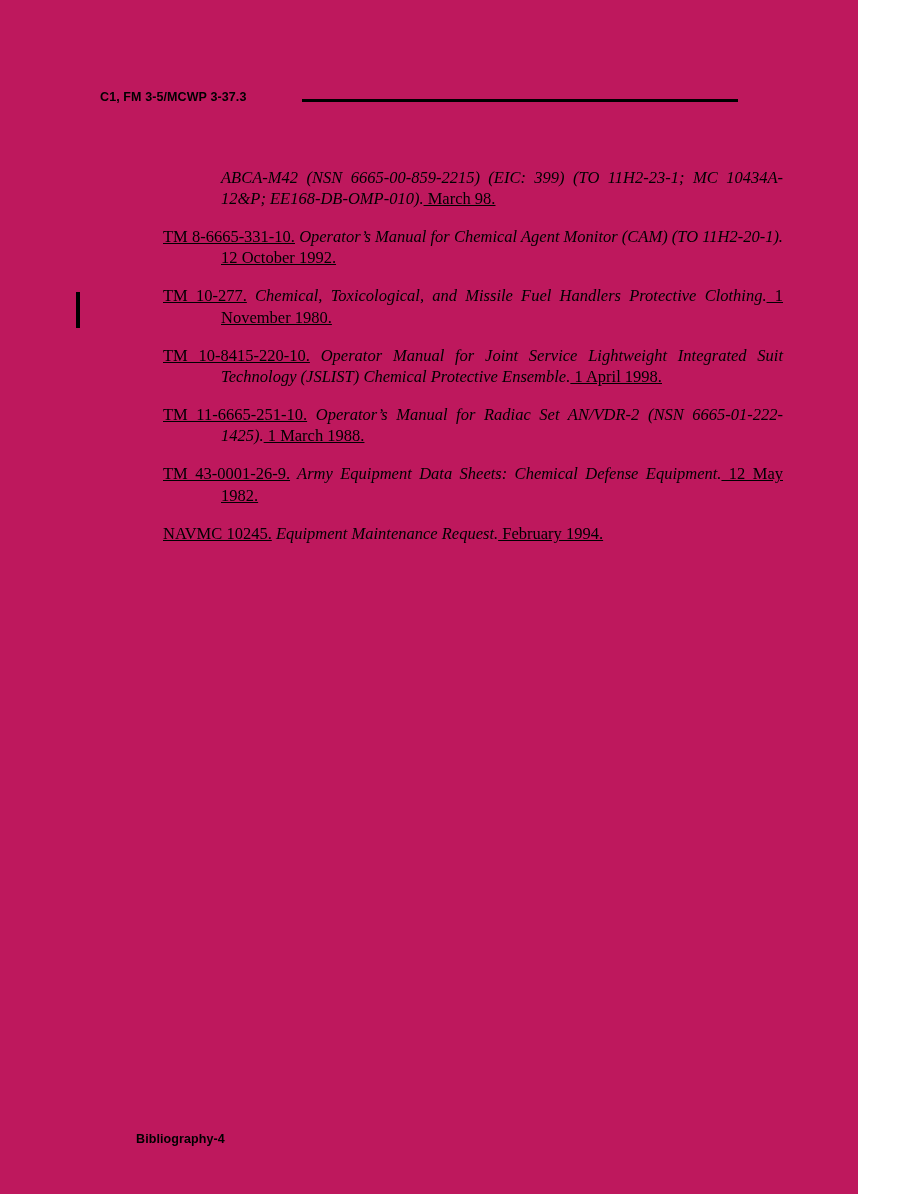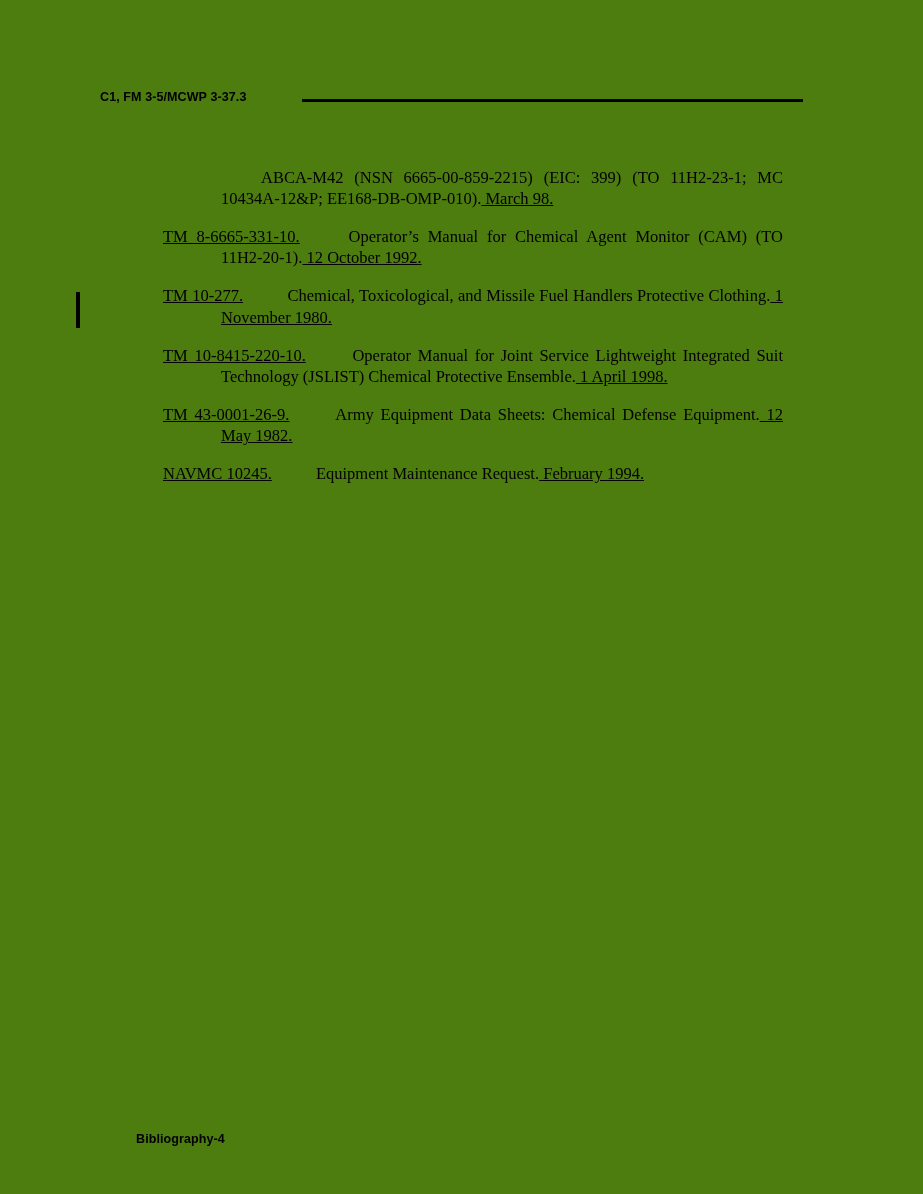--- a/index.html
+++ b/index.html
@@ -2,23 +2,23 @@
 <html><head>
 <meta charset="utf-8">
 <style>
   html, body {
     margin: 0;
     padding: 0;
     background: #ffffff;
   }
   .page {
     position: relative;
-    width: 923px;
+    width: 858px;
     height: 1194px;
-    background: #4d7c0f;
+    background: #be185d;
     font-family: "Liberation Serif", serif;
     color: #000000;
     overflow: hidden;
   }
 
   
   .header {
     position: absolute;
     left: 100px;
     top: 90px;
@@ -75,21 +75,21 @@
   
   .entry.hang {
     padding-left: 58px;
     text-indent: -58px;
   }
   .entry.cont {
     padding-left: 58px;
     text-indent: 0;
   }
   .it {
-    margin-left: 40px;
+    font-style: italic;
   }
   .roman {
     font-style: normal;
     text-decoration: underline;
   }
 
   
   .footer {
     position: absolute;
     left: 100px;
@@ -111,19 +111,20 @@
     <div class="header-rule"></div>
   </div>
 
   <div class="change-bar"></div>
 
   <div class="entries">
       <p class="entry cont"><span class="it">ABCA-M42 (NSN 6665-00-859-2215) (EIC: 399) (TO 11H2-23-1; MC 10434A-12&amp;P; EE168-DB-OMP-010).</span><span class="roman"> March 98.</span></p>
       <p class="entry hang"><span class="roman">TM 8-6665-331-10.</span><span class="it">  Operator’s Manual for Chemical Agent Monitor (CAM) (TO 11H2-20-1).</span><span class="roman"> 12 October 1992.</span></p>
       <p class="entry hang"><span class="roman">TM 10-277.</span><span class="it"> Chemical, Toxicological, and Missile Fuel Handlers Protective Clothing.</span><span class="roman"> 1 November 1980.</span></p>
       <p class="entry hang"><span class="roman">TM 10-8415-220-10.</span><span class="it"> Operator Manual for Joint Service Lightweight Integrated Suit Technology (JSLIST) Chemical Protective Ensemble.</span><span class="roman"> 1 April 1998.</span></p>
+      <p class="entry hang"><span class="roman">TM 11-6665-251-10.</span><span class="it">  Operator’s Manual for Radiac Set AN/VDR-2 (NSN 6665-01-222-1425).</span><span class="roman"> 1 March 1988.</span></p>
       <p class="entry hang"><span class="roman">TM 43-0001-26-9.</span><span class="it">  Army Equipment Data Sheets:  Chemical Defense Equipment.</span><span class="roman"> 12 May 1982.</span></p>
       <p class="entry hang"><span class="roman">NAVMC 10245.</span><span class="it">  Equipment Maintenance Request.</span><span class="roman">  February 1994.</span></p>
     </div>
 
   <div class="footer">Bibliography-4</div>
 
 </div>
 
 </body></html>

